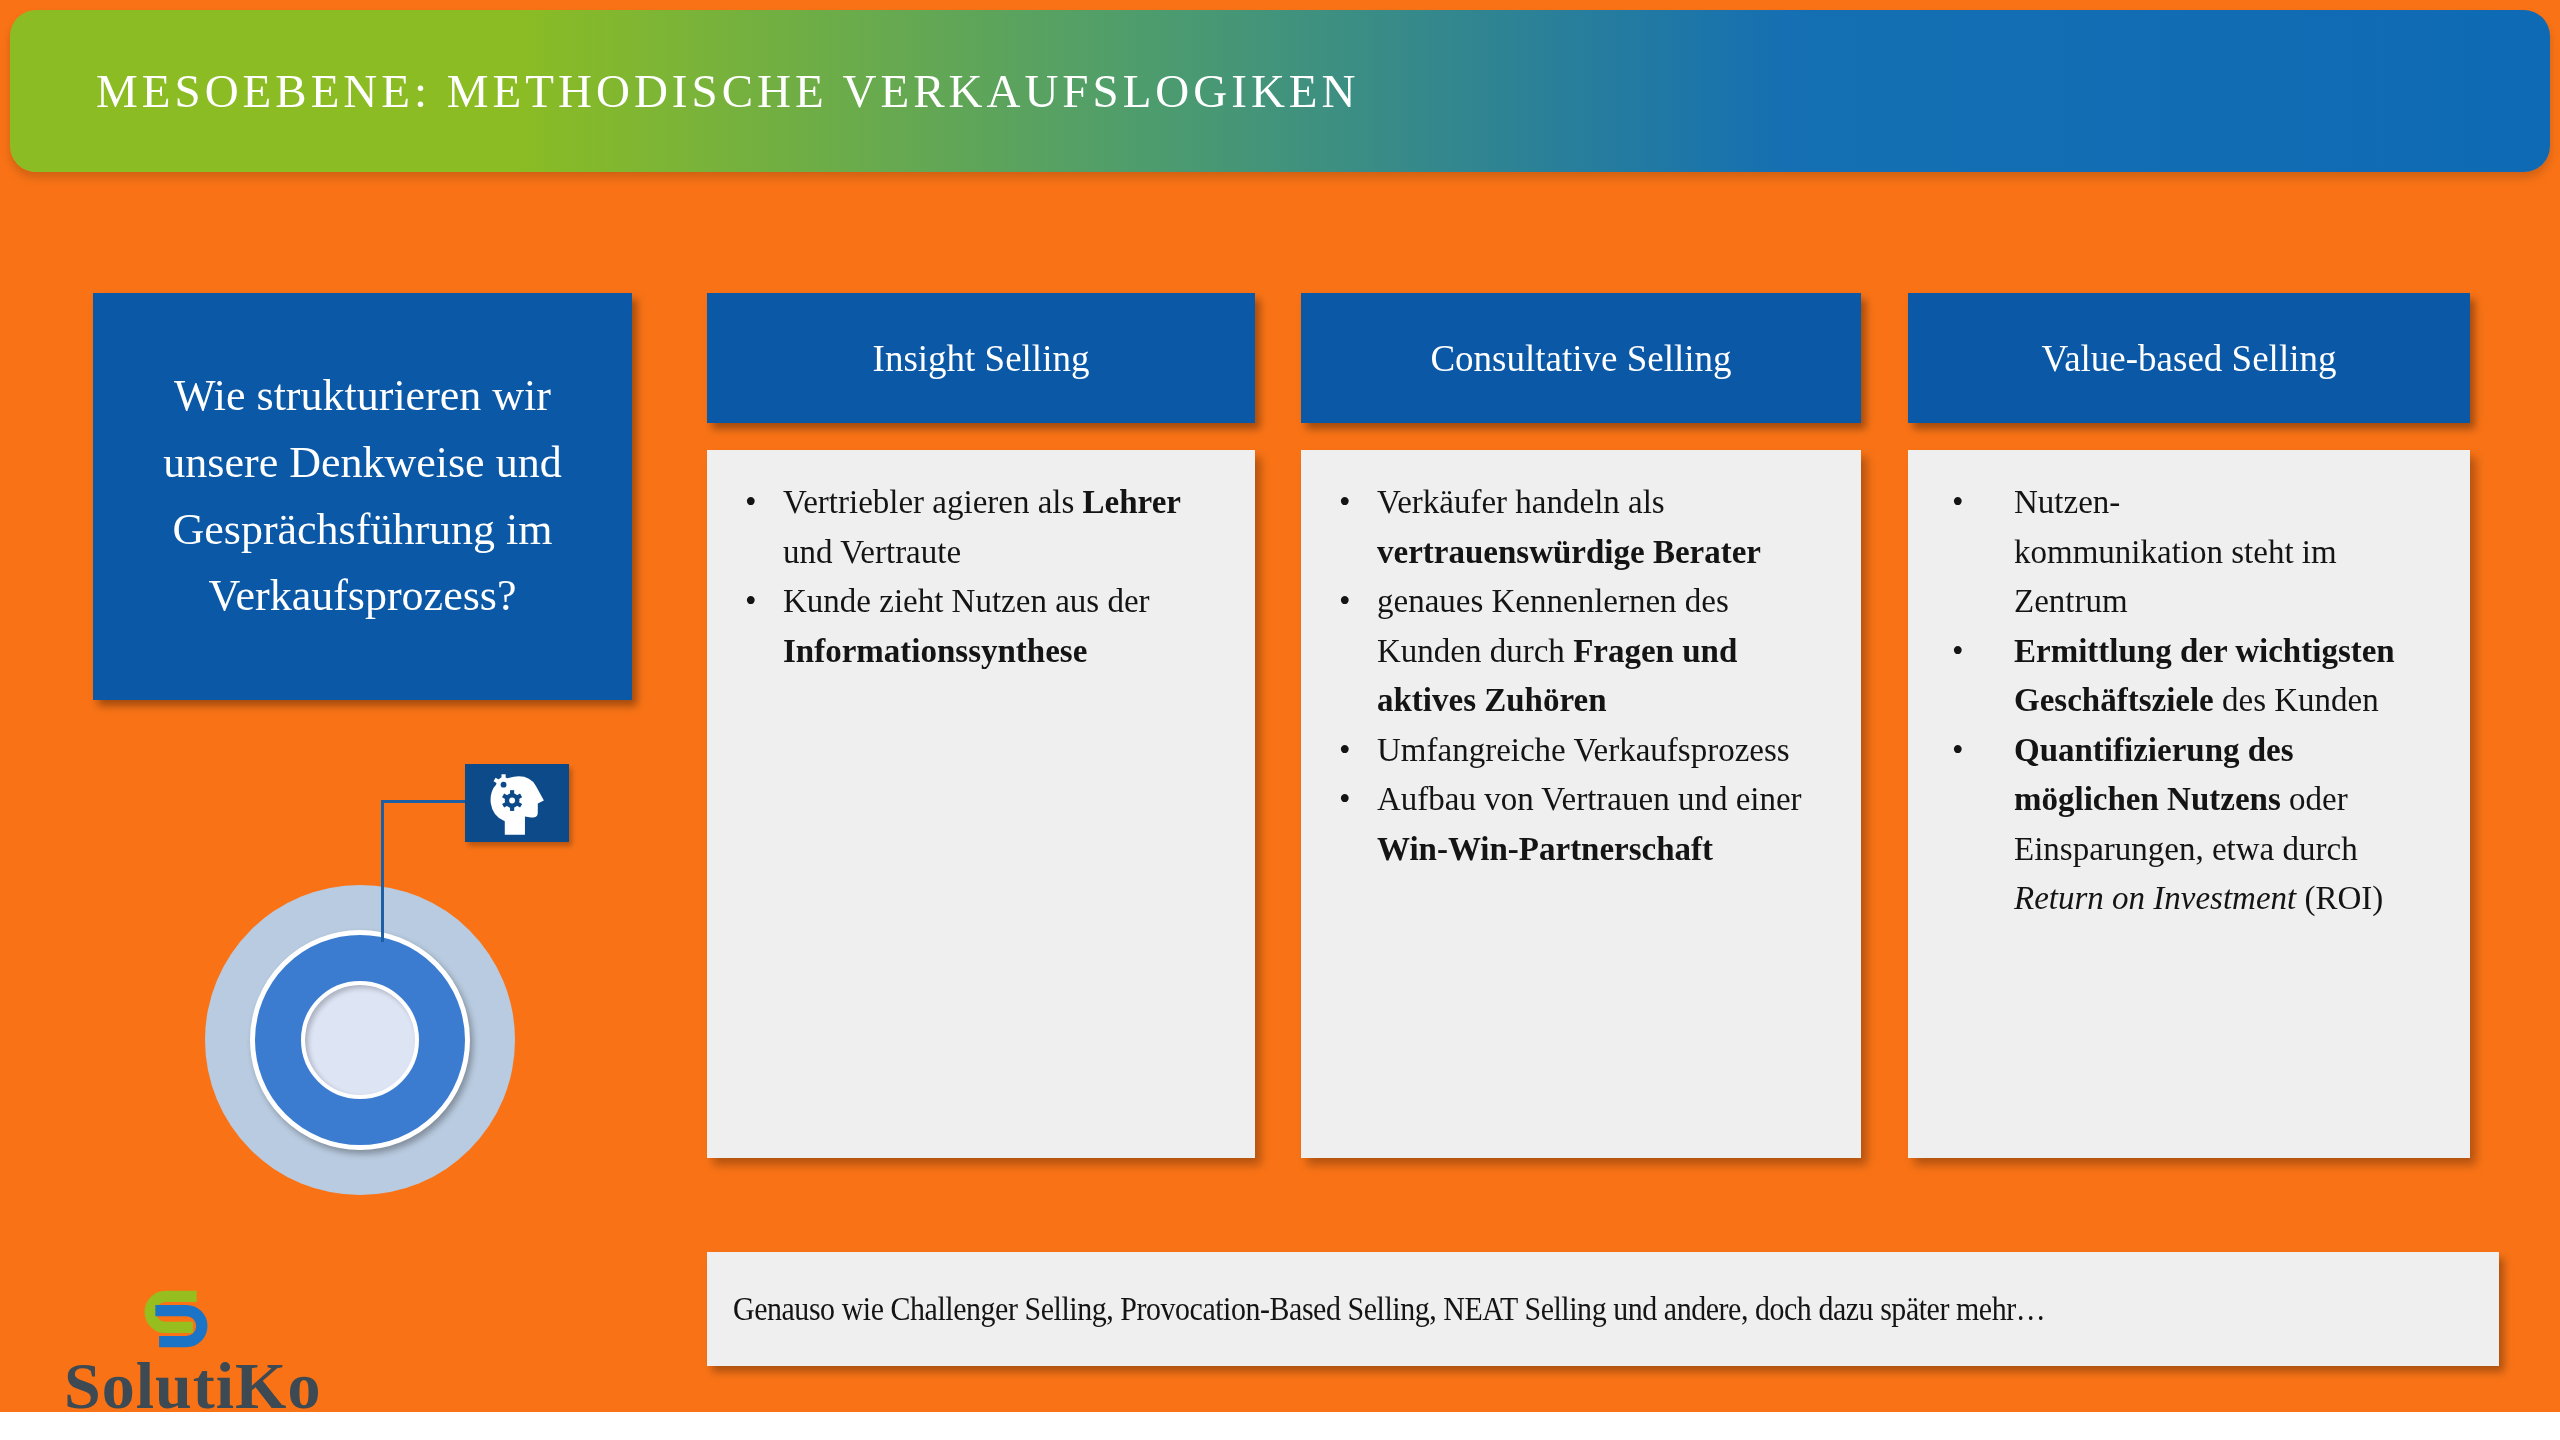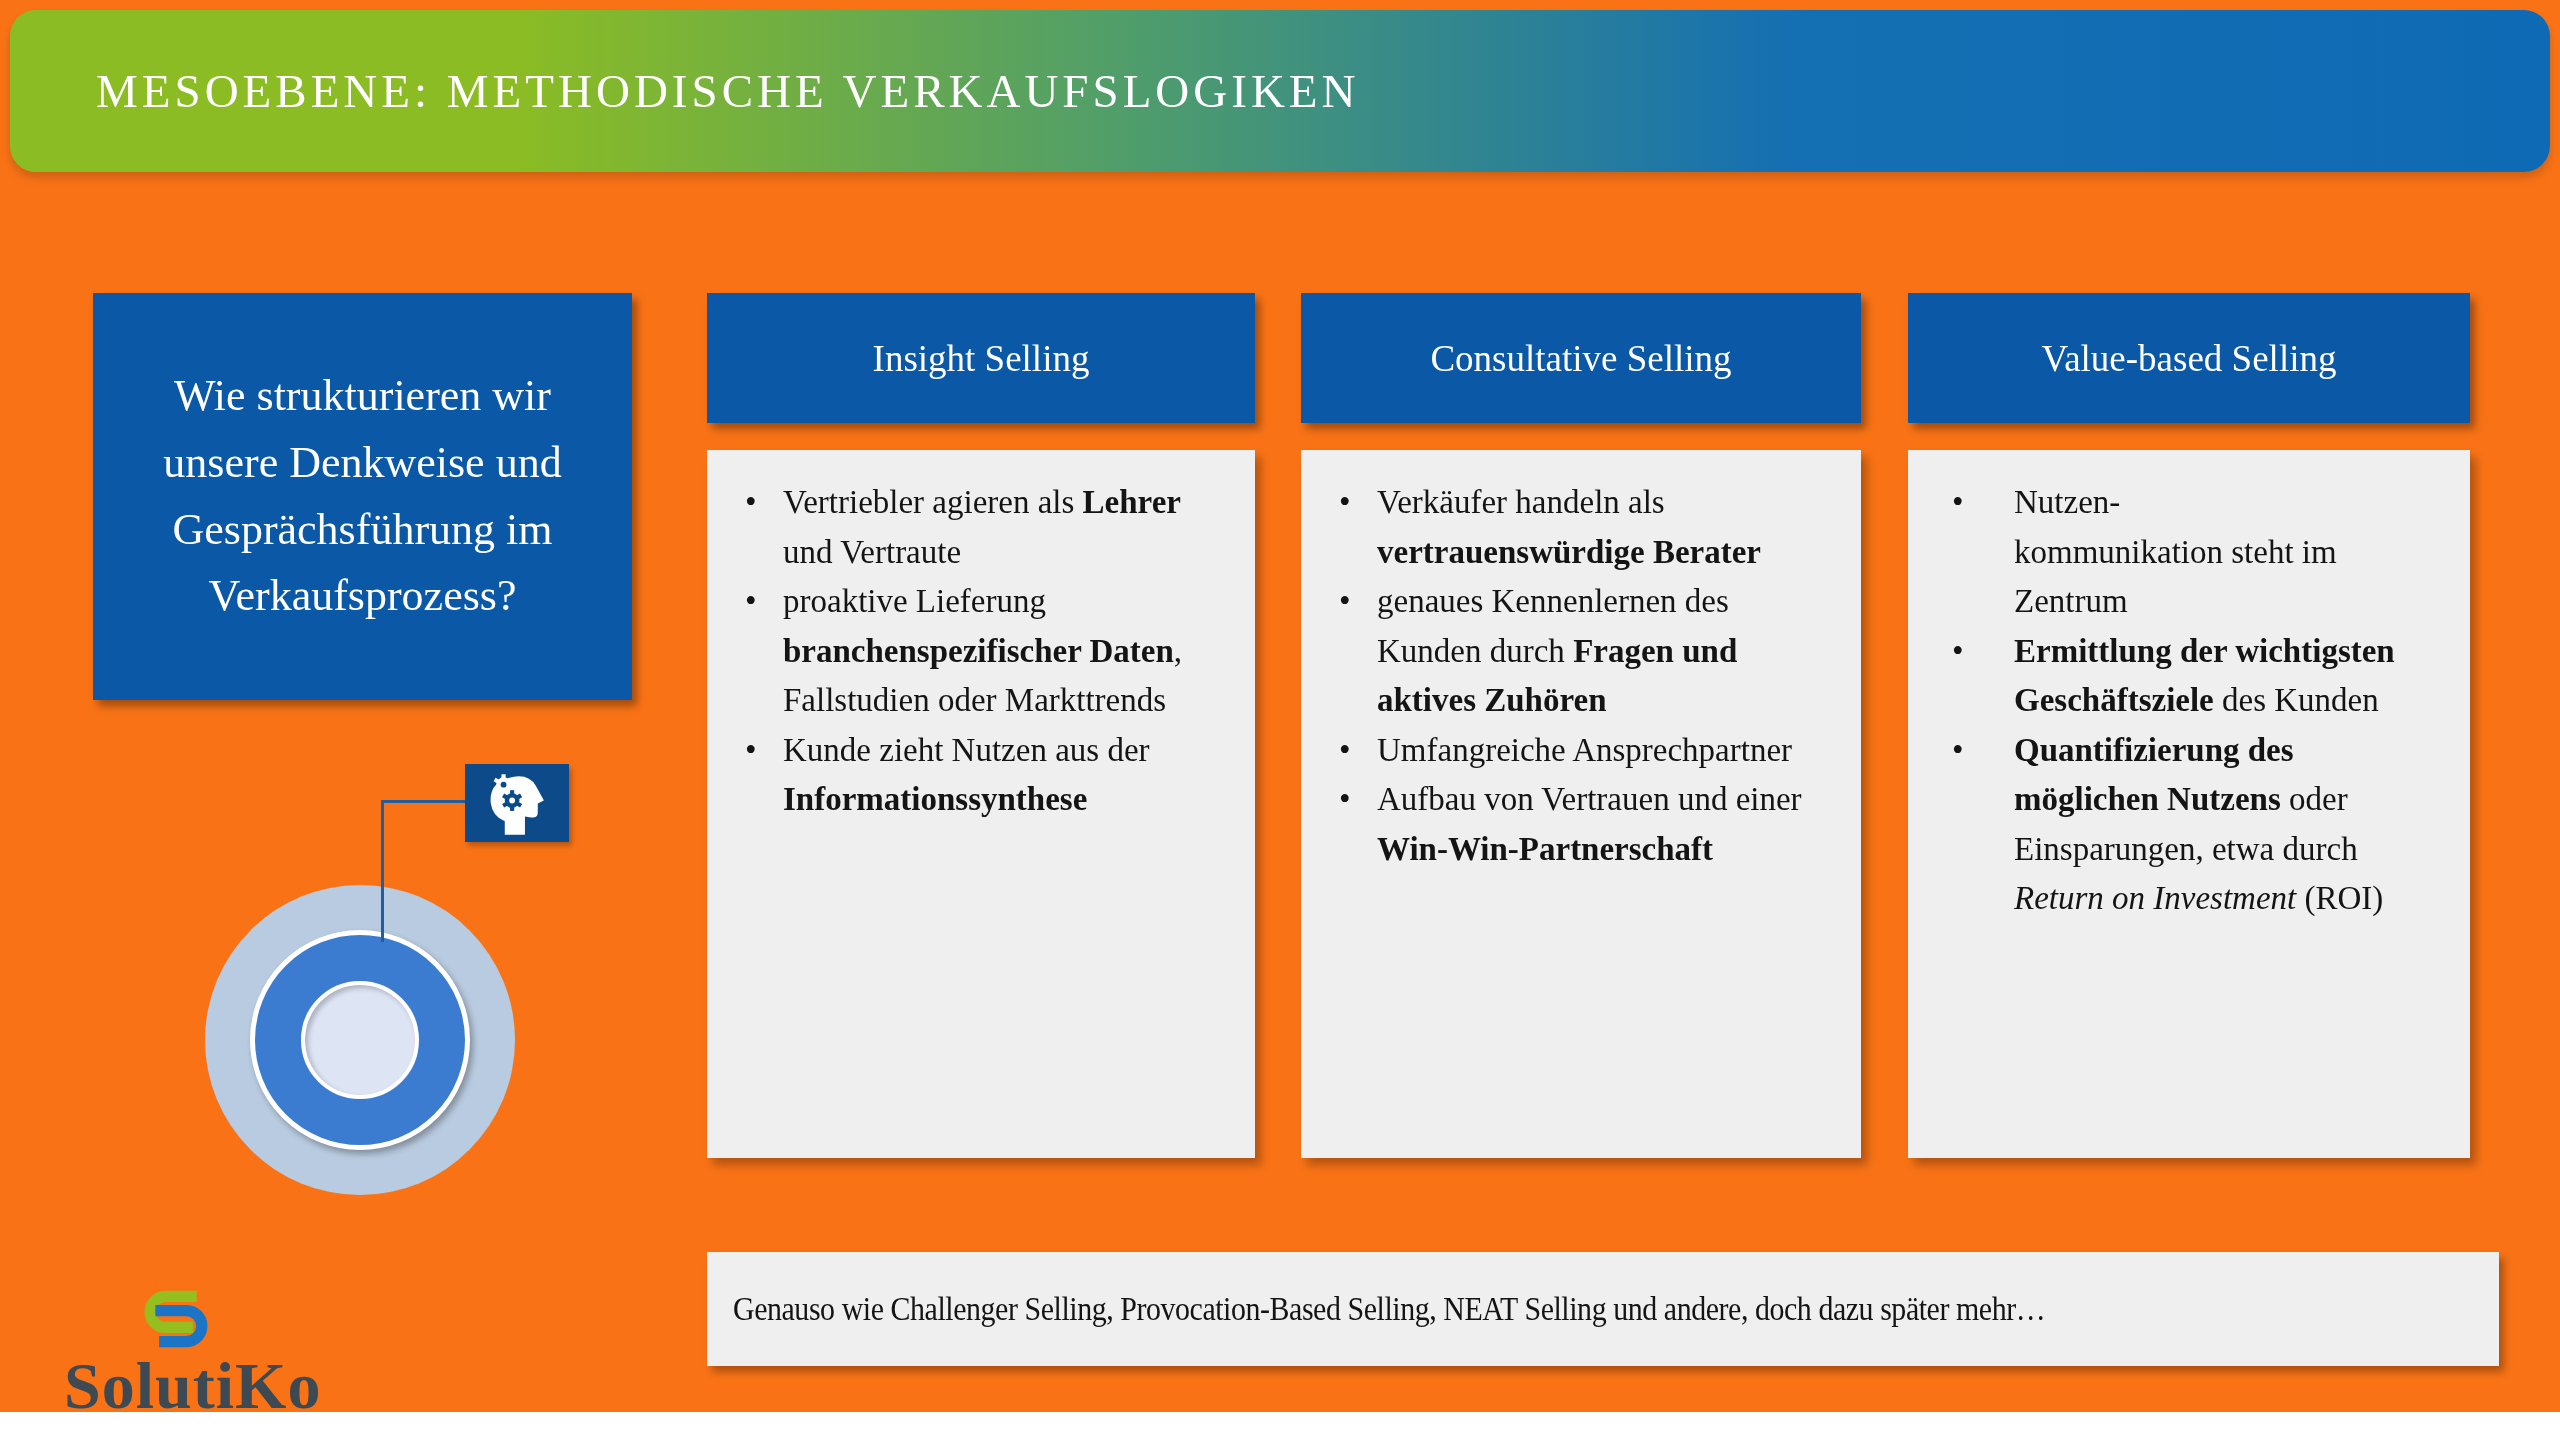--- a/index.html
+++ b/index.html
@@ -116,33 +116,32 @@
         <circle r="2.4" fill="#ffffff"></circle>
       </g>
     </svg>
   </div>
 
   <section class="col c1">
     <div class="col-header">Insight Selling</div>
     <div class="col-body">
       <ul>
           <li><span>Vertriebler agieren als </span><span class="b">Lehrer</span><span> und Vertraute</span></li>
-          <li><span>proaktive Lieferung </span><span class="b">branchenspezifischer Daten</span><span>, Fallstudien oder Markttrends</span></li>
           <li><span>Kunde zieht Nutzen aus der </span><span class="b">Informationssynthese</span></li>
         </ul>
     </div>
   </section>
 
   <section class="col c2">
     <div class="col-header">Consultative Selling</div>
     <div class="col-body">
       <ul>
           <li><span>Verkäufer handeln als </span><span class="b">vertrauenswürdige Berater</span></li>
           <li><span>genaues Kennenlernen des Kunden durch </span><span class="b">Fragen und aktives Zuhören</span></li>
-          <li><span>Umfangreiche Ansprechpartner</span></li>
+          <li><span>Umfangreiche Verkaufsprozess</span></li>
           <li><span>Aufbau von Vertrauen und einer </span><span class="b">Win-Win-Partnerschaft</span></li>
         </ul>
     </div>
   </section>
 
   <section class="col c3">
     <div class="col-header">Value-based Selling</div>
     <div class="col-body">
       <ul>
           <li><span>Nutzen-</span><br><span>kommunikation steht im Zentrum</span></li>

